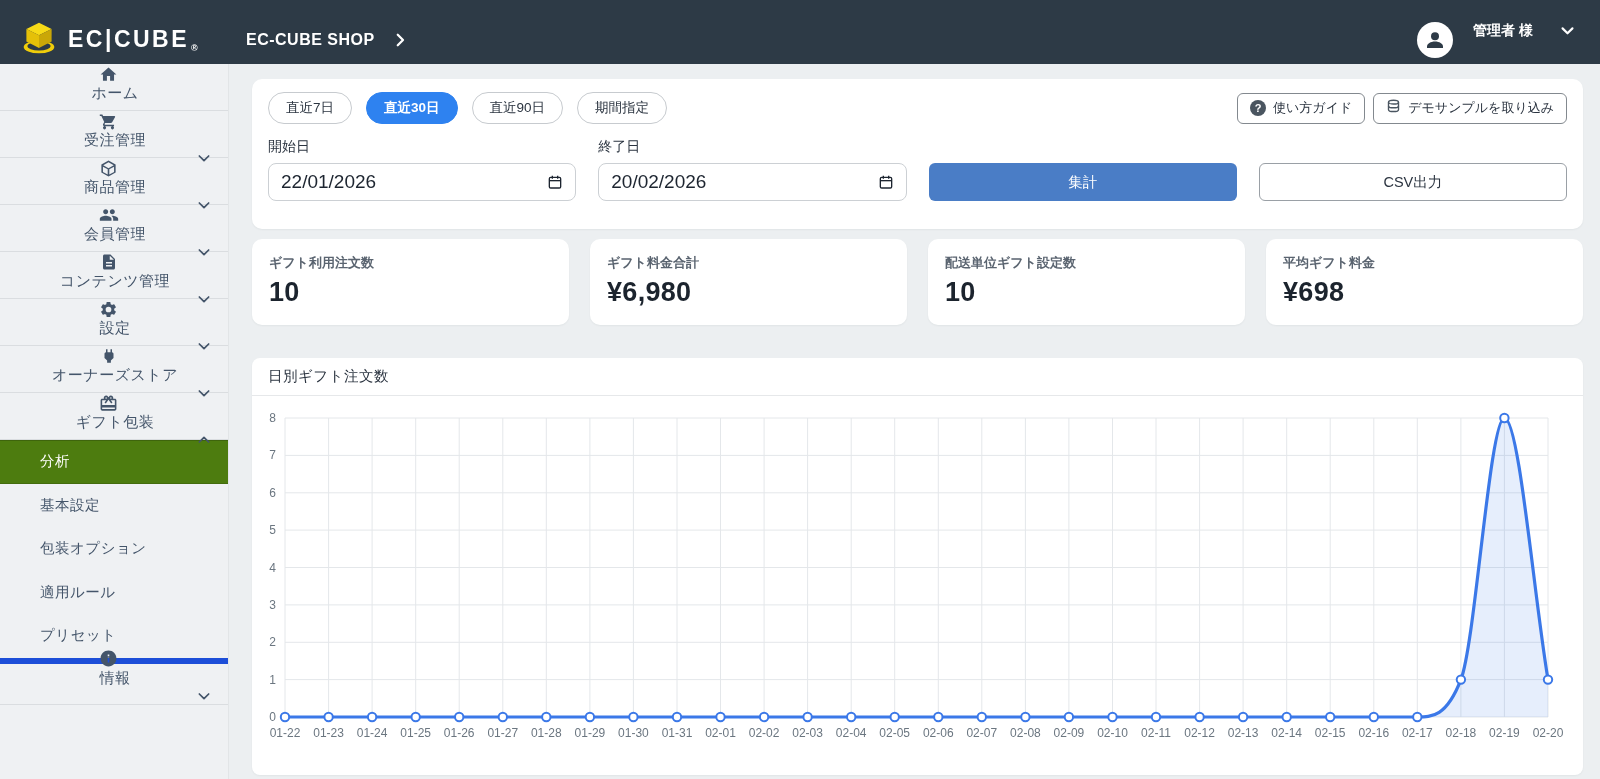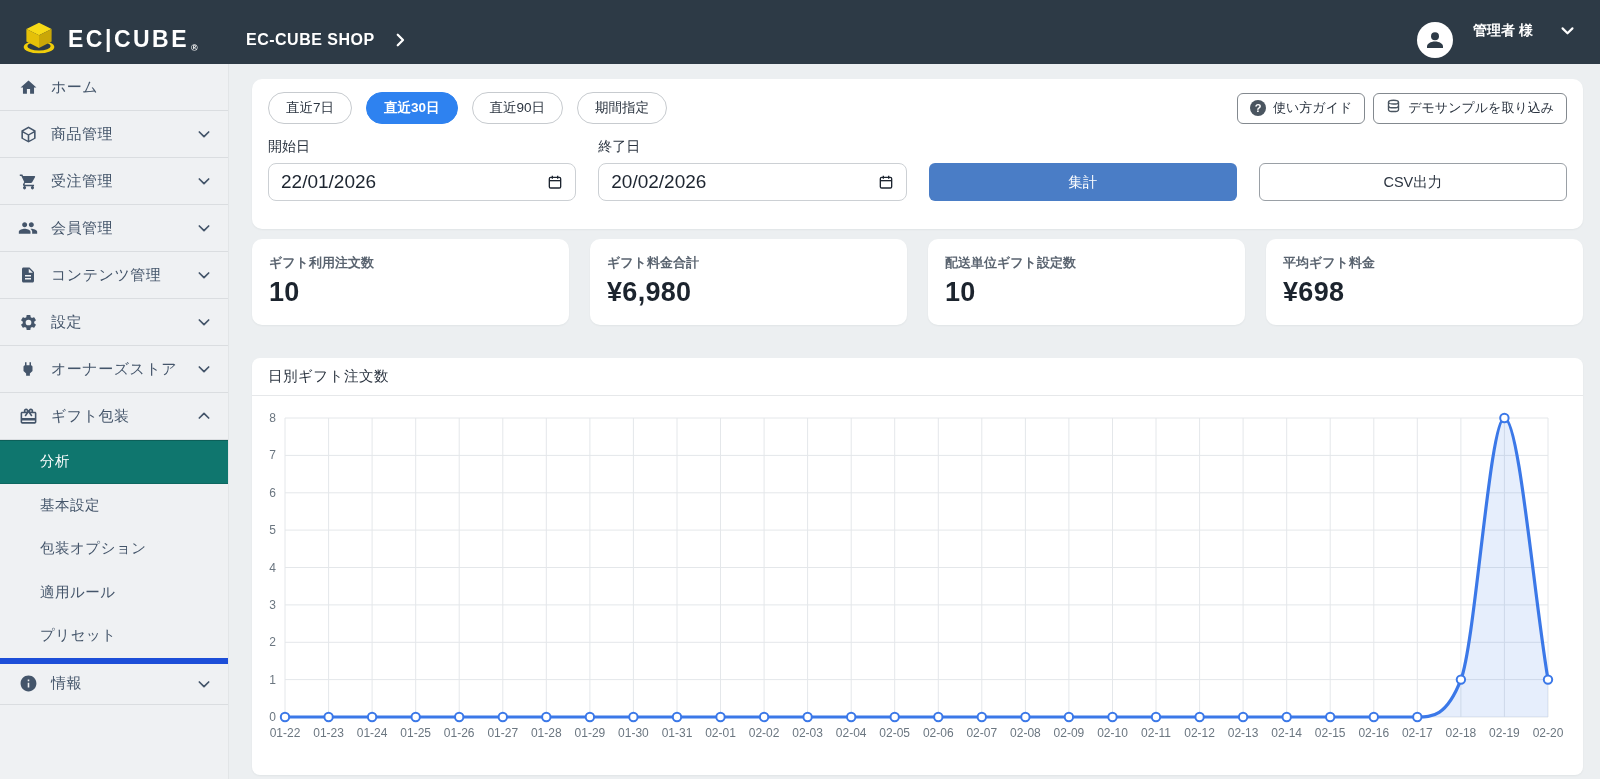--- a/index.html
+++ b/index.html
@@ -13,26 +13,26 @@
   .logo-reg { font-size:9px; vertical-align:bottom; margin-left:2px; }
   .shop-name { font-size:16px; font-weight:bold; letter-spacing:.5px; margin-left:14px; }
   .crumb-chevron { margin-left:16px; display:flex; align-items:center; }
   .top-right { margin-left:auto; display:flex; align-items:flex-start; gap:18px; }
   .avatar { width:36px; height:36px; background:#fff; border-radius:50%; display:flex; align-items:center; justify-content:center; }
   .user-name { font-size:14px; font-weight:bold; margin-left:2px; }
   .user-chevron { margin-left:8px; display:flex; align-items:center; }
 
   
   .sidebar { position:absolute; left:0; top:64px; bottom:0; width:229px; background:#eff1f3; border-right:1px solid #e2e5e7; }
-  .side-item { height:47px; display:flex; align-items:center; padding:0 16px 0 18px; border-bottom:1px solid #dadde0; cursor:pointer; color:#44556a; }
+  .side-item { height:47px; display:flex; align-items:center; padding:0 16px 0 18px; border-bottom:1px solid #dadde0; cursor:pointer; color:#44556a;flex-direction:column; }
   .side-item .s-icon { width:20px; height:20px; margin-right:13px; display:flex; align-items:center; justify-content:center; flex:none; }
   .side-item .s-label { font-size:15px; letter-spacing:.5px; }
   .side-item .s-chevron { margin-left:auto; display:flex; align-items:center; }
   .submenu .sub-item { height:43.5px; display:flex; align-items:center; padding-left:40px; font-size:14.5px; color:#44556a; cursor:pointer; letter-spacing:.5px; }
-  .submenu .sub-item.active { background:#0f766e; color:#fff; border-top:1px solid rgba(0,0,0,.18); border-bottom:1px solid rgba(0,0,0,.12); }
+  .submenu .sub-item.active { background:#4d7c0f; color:#fff; border-top:1px solid rgba(0,0,0,.18); border-bottom:1px solid rgba(0,0,0,.12); }
   .submenu { border-bottom:0; }
   .side-item.after-sub { border-top:6px solid #1d4ed8;justify-content:flex-end; }
 
   
   .main { margin-left:229px; height:calc(779px - 64px); padding:15px 17px 0 23px; }
 
   .card { background:#fff; border-radius:10px; box-shadow:0 1px 2px rgba(20,30,40,.05); }
 
   
   .filter-card { padding:13px 16px 18px 16px; height:150px; }
@@ -108,38 +108,38 @@
       <svg width="19" height="19" viewBox="0 0 24 24" fill="#44556a">
           <path d="M10 20v-6h4v6h5v-8h3L12 3 2 12h3v8z"></path>
         </svg>
     </span>
     <span class="s-label">ホーム</span>
   </div>
 
   <div class="side-item">
     <span class="s-icon">
       <svg width="19" height="19" viewBox="0 0 24 24" fill="#44556a">
+          <path d="M7 18c-1.1 0-1.99.9-1.99 2S5.9 22 7 22s2-.9 2-2-.9-2-2-2zm10 0c-1.1 0-1.99.9-1.99 2s.89 2 1.99 2 2-.9 2-2-.9-2-2-2zM7.42 14h7.45c.75 0 1.41-.41 1.75-1.03l3.58-6.49A1 1 0 0 0 19.33 5H5.21l-.94-2H1v2h2l3.6 7.59-1.35 2.45c-.16.28-.25.61-.25.96 0 1.1.9 2 2 2h12v-2H7.42a.25.25 0 0 1-.22-.37L7.42 14z"></path>
+        </svg>
+    </span>
+    <span class="s-label">受注管理</span>
+    <span class="s-chevron">
+        <svg width="16" height="16" viewBox="0 0 24 24" fill="none" stroke="#44556a" stroke-width="2.6" stroke-linecap="round" stroke-linejoin="round">
+          <polyline points="5 9 12 16 19 9"></polyline>
+        </svg>
+      </span>
+  </div>
+
+  <div class="side-item">
+    <span class="s-icon">
+      <svg width="19" height="19" viewBox="0 0 24 24" fill="#44556a">
           <path d="M12 2L3 7v10l9 5 9-5V7l-9-5zm0 2.2L18.6 8 12 11.8 5.4 8 12 4.2zM5 9.7l6 3.4v6.6l-6-3.3V9.7zm8 10v-6.6l6-3.4v6.7l-6 3.3z"></path>
         </svg>
     </span>
     <span class="s-label">商品管理</span>
-    <span class="s-chevron">
-        <svg width="16" height="16" viewBox="0 0 24 24" fill="none" stroke="#44556a" stroke-width="2.6" stroke-linecap="round" stroke-linejoin="round">
-          <polyline points="5 9 12 16 19 9"></polyline>
-        </svg>
-      </span>
-  </div>
-
-  <div class="side-item">
-    <span class="s-icon">
-      <svg width="19" height="19" viewBox="0 0 24 24" fill="#44556a">
-          <path d="M7 18c-1.1 0-1.99.9-1.99 2S5.9 22 7 22s2-.9 2-2-.9-2-2-2zm10 0c-1.1 0-1.99.9-1.99 2s.89 2 1.99 2 2-.9 2-2-.9-2-2-2zM7.42 14h7.45c.75 0 1.41-.41 1.75-1.03l3.58-6.49A1 1 0 0 0 19.33 5H5.21l-.94-2H1v2h2l3.6 7.59-1.35 2.45c-.16.28-.25.61-.25.96 0 1.1.9 2 2 2h12v-2H7.42a.25.25 0 0 1-.22-.37L7.42 14z"></path>
-        </svg>
-    </span>
-    <span class="s-label">受注管理</span>
     <span class="s-chevron">
         <svg width="16" height="16" viewBox="0 0 24 24" fill="none" stroke="#44556a" stroke-width="2.6" stroke-linecap="round" stroke-linejoin="round">
           <polyline points="5 9 12 16 19 9"></polyline>
         </svg>
       </span>
   </div>
 
   <div class="side-item">
     <span class="s-icon">
       <svg width="20" height="20" viewBox="0 0 24 24" fill="#44556a">

